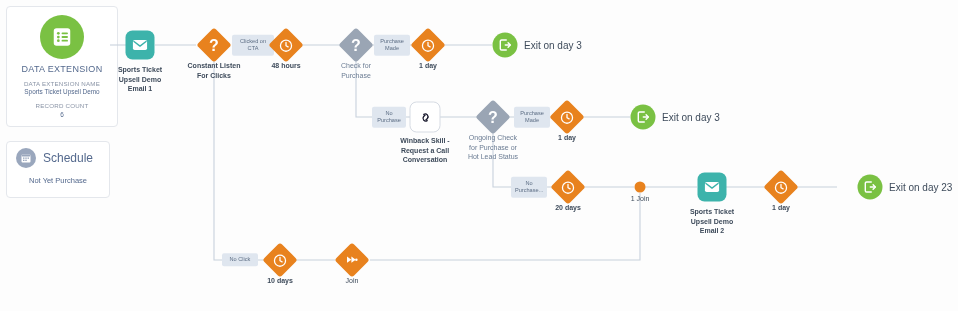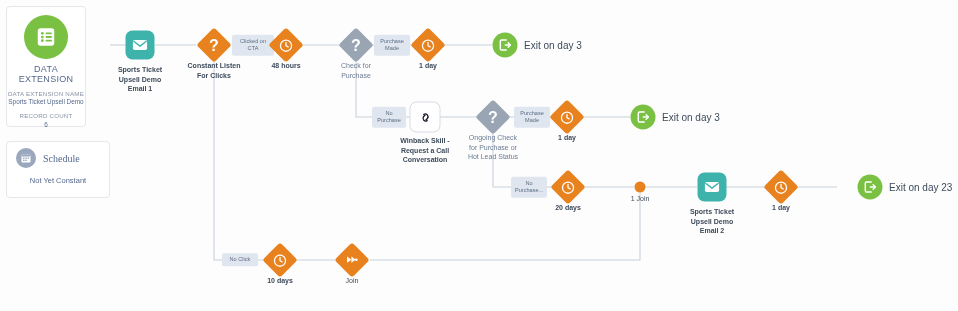--- a/index.html
+++ b/index.html
@@ -21,21 +21,21 @@
 
   
   .panel-card {
     position: absolute;
     background: #ffffff;
     border: 1px solid #e4e7ec;
     border-radius: 4px;
     box-sizing: border-box;
   }
   #entry-source-card {
-    left: 6px; top: 6px; width: 80px; height: 121px;
+    left: 6px; top: 6px; width: 112px; height: 121px;
     text-align: center;
   }
   #schedule-card {
     left: 6px; top: 141px; width: 104px; height: 57px;
   }
 
   .de-icon {
     width: 44px; height: 44px;
     margin: 8px auto 5px auto;
     border-radius: 50%;
@@ -71,23 +71,22 @@
     padding: 6px 0 0 9px;
   }
   .sched-icon {
     width: 20px; height: 20px;
     border-radius: 50%;
     background: #9aa7bd;
     display: flex; align-items: center; justify-content: center;
     margin-right: 7px;
   }
   .sched-label {
-    font-size: 10px;
+    font-size: 12px;
     color: #54698d;
-    font-family: Liberation Serif, serif;
   }
   .sched-status {
     font-size: 7.5px;
     color: #54698d;
     text-align: center;
     margin-top: 8px;
   }
 
   
   #wires {
@@ -239,21 +238,21 @@
           <rect x="3" y="5" width="18" height="4" rx="2" fill="#9aa7bd"></rect>
           <rect x="6" y="11" width="3" height="2.6" fill="#9aa7bd"></rect>
           <rect x="10.5" y="11" width="3" height="2.6" fill="#9aa7bd"></rect>
           <rect x="15" y="11" width="3" height="2.6" fill="#9aa7bd"></rect>
           <rect x="6" y="15.4" width="3" height="2.6" fill="#9aa7bd"></rect>
           <rect x="10.5" y="15.4" width="3" height="2.6" fill="#9aa7bd"></rect>
         </svg>
       </div>
       <div class="sched-label">Schedule</div>
     </div>
-    <div class="sched-status">Not Yet Constant</div>
+    <div class="sched-status">Not Yet Purchase</div>
   </div>
 
   <svg id="wires">
     <g stroke="#c8d1dc" stroke-width="1.1" fill="none">
 
       <line x1="110" y1="45" x2="126" y2="45"></line>
       <line x1="155" y1="45" x2="196" y2="45"></line>
       <line x1="232" y1="45" x2="272" y2="45"></line>
       <line x1="300" y1="45" x2="340" y2="45"></line>
       <line x1="371" y1="45" x2="413" y2="45"></line>

